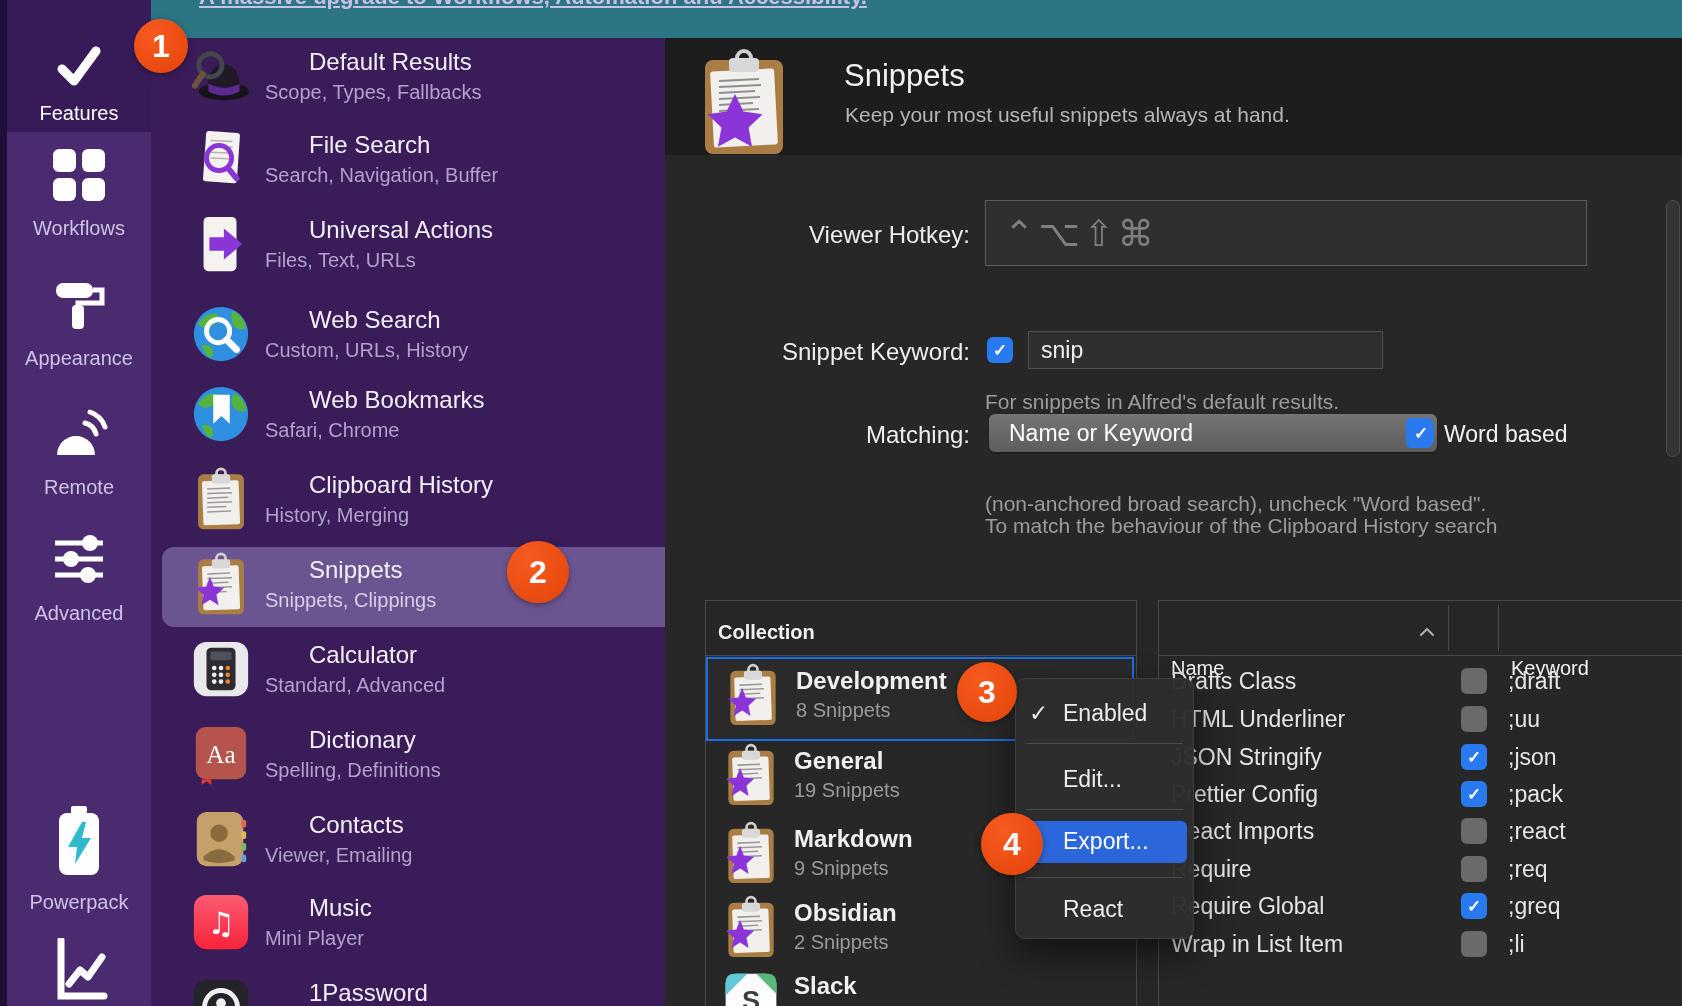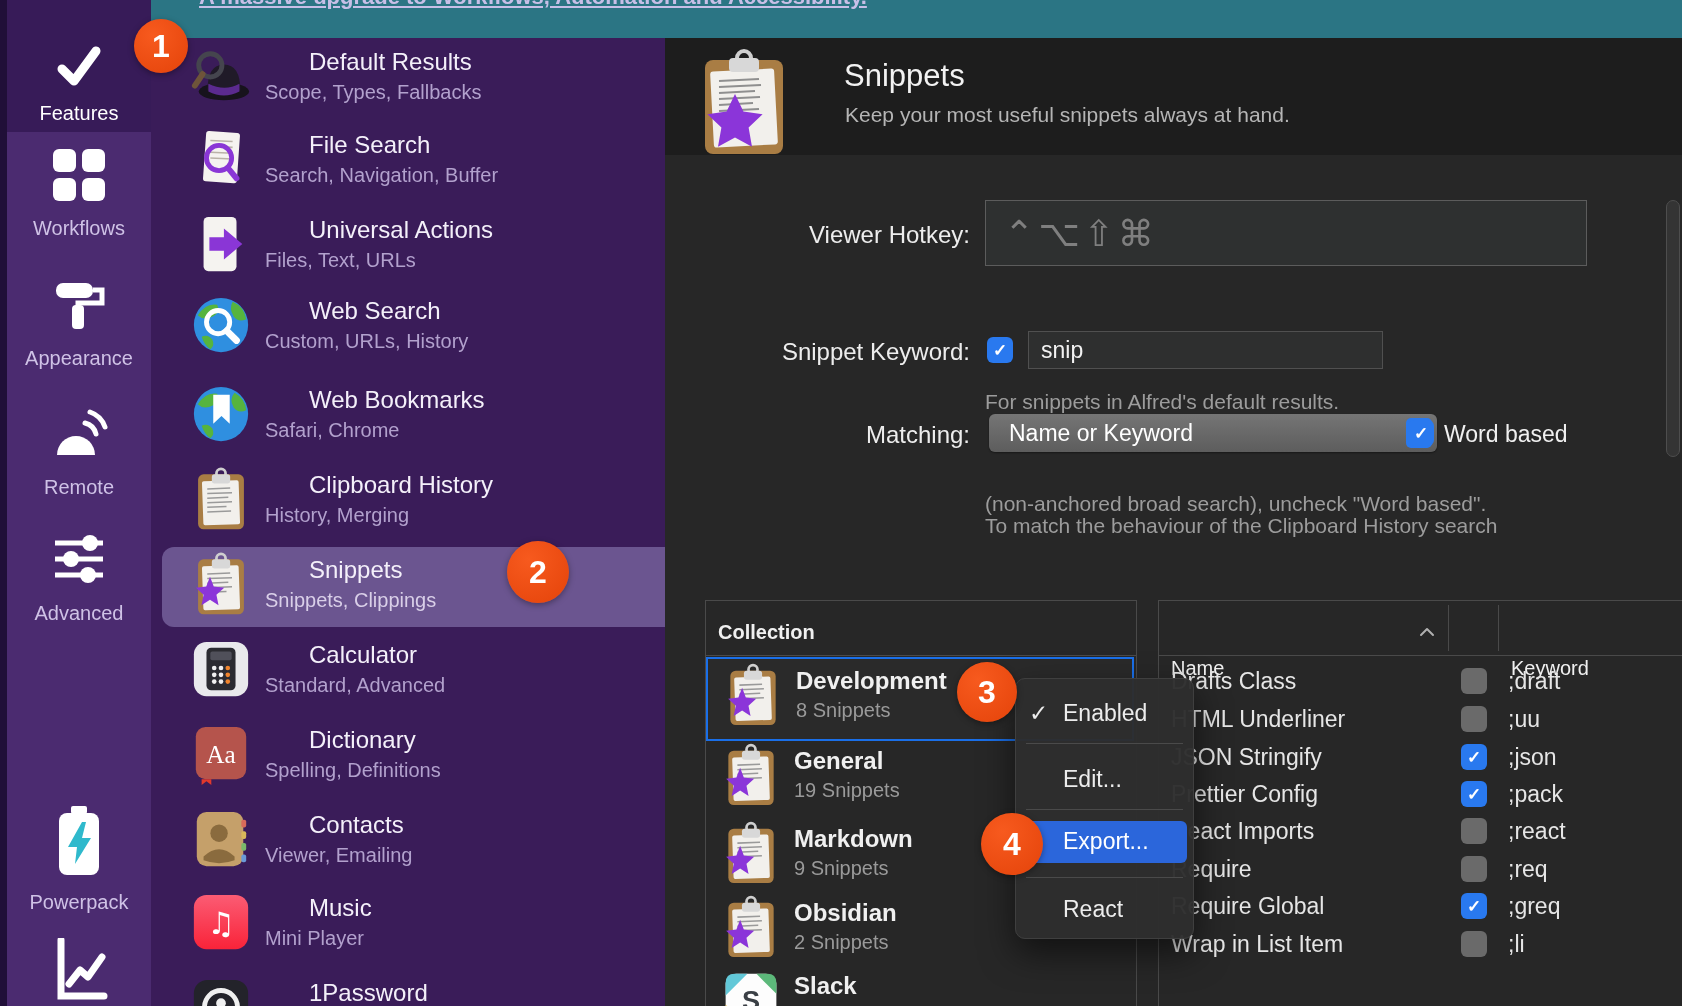--- a/index.html
+++ b/index.html
@@ -228,21 +228,21 @@
     <span class="ico">
       <svg width="62" height="64" viewBox="0 0 64 64">
           <rect x="14" y="4" width="34" height="56" rx="5" fill="#f5f3f0"></rect>
           <path d="M20 25 h15 v-9 l19 16 -19 16 v-9 h-15 z" fill="#8a36d6"></path>
         </svg>
     </span>
     <span class="t">Universal Actions</span>
     <span class="s">Files, Text, URLs</span>
   </div>
 
-  <div class="abs sb-item" style="top:293px;">
+  <div class="abs sb-item" style="top:302px;">
     <span class="ico">
       <svg width="62" height="64" viewBox="0 0 64 64">
           <circle cx="32" cy="32" r="28" fill="#2f8fe0"></circle>
           <path d="M8 22 q8 -13 20 -11 q4 7 -4 12 q-10 5 -16 -1 z" fill="#56b43e"></path>
           <path d="M44 8 q12 5 14 18 q-8 4 -13 -3 q-5 -8 -1 -15 z" fill="#56b43e"></path>
           <path d="M12 44 q7 -3 11 3 q3 6 -2 10 q-6 -4 -9 -13 z" fill="#56b43e"></path>
           <circle cx="29" cy="29" r="12" fill="none" stroke="#fff" stroke-width="5"></circle>
           <line x1="38" y1="38" x2="48" y2="48" stroke="#fff" stroke-width="7" stroke-linecap="round"></line>
         </svg>
     </span>

